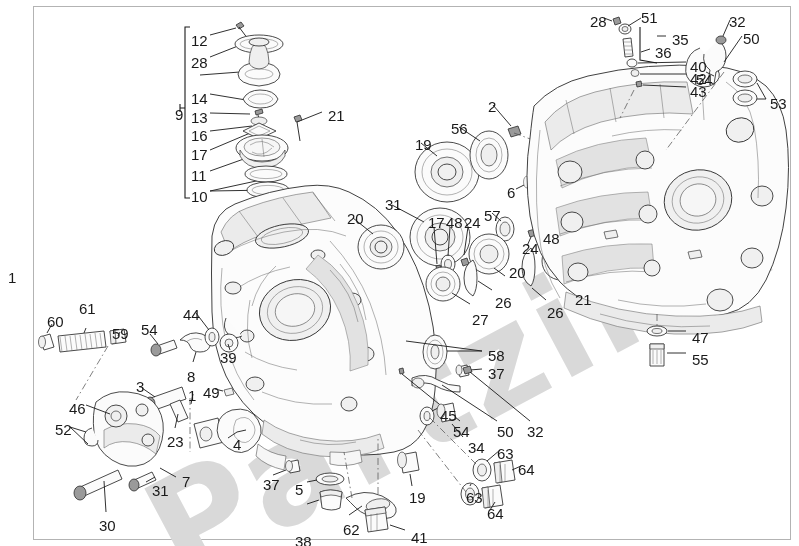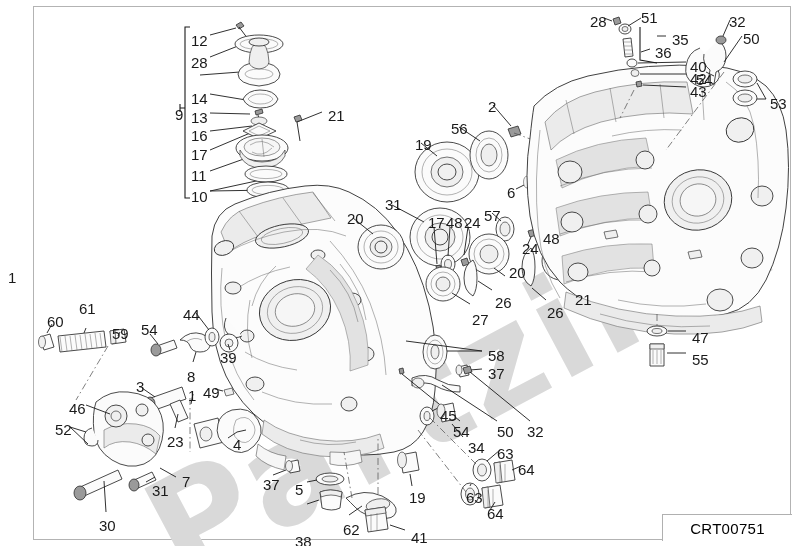--- a/index.html
+++ b/index.html
@@ -557,17 +557,14 @@
     <span class="lbl" style="left:99px;top:518px">30</span>
     <span class="lbl" style="left:152px;top:483px">31</span>
     <span class="lbl" style="left:263px;top:477px">37</span>
     <span class="lbl" style="left:295px;top:482px">5</span>
     <span class="lbl" style="left:295px;top:534px">38</span>
     <span class="lbl" style="left:343px;top:522px">62</span>
     <span class="lbl" style="left:411px;top:530px">41</span>
     <span class="lbl" style="left:409px;top:490px">19</span>
   </div>
 
-  <div id="partno">
-    <span>CRT00751</span>
-  </div>
 
 </div>
 
 </body></html>

